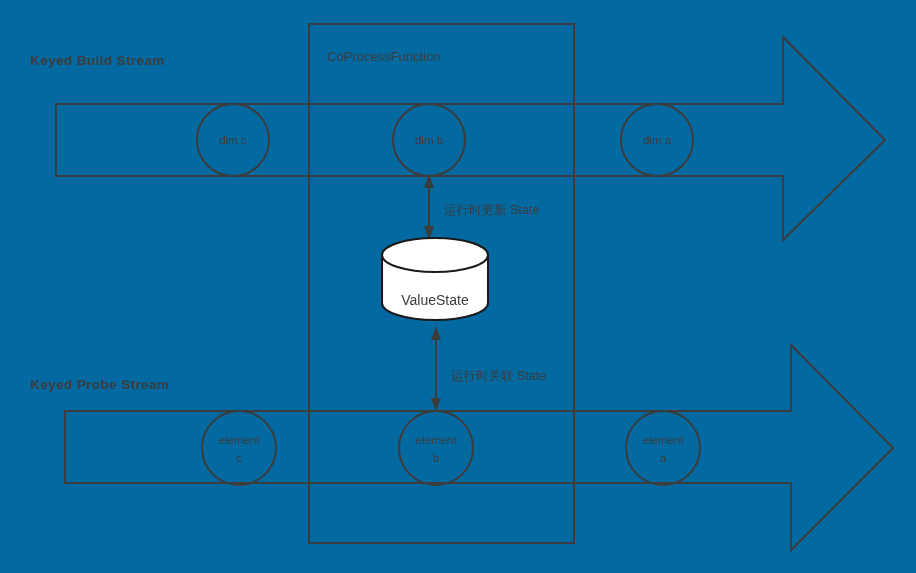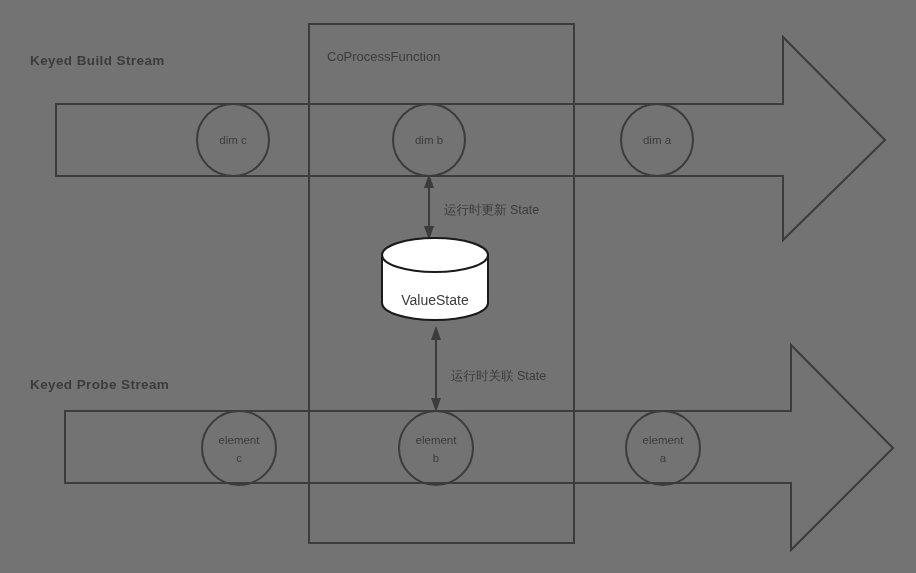--- a/index.html
+++ b/index.html
@@ -8,21 +8,21 @@
     padding: 0;
     background: #000000;
   }
   body {
     font-family: "Liberation Sans", "DejaVu Sans", sans-serif;
   }
   #canvas {
     position: relative;
     width: 916px;
     height: 573px;
-    background: #737373;
+    background: #0369a1;
     overflow: hidden;
   }
   #diagram-svg {
     position: absolute;
     left: 0;
     top: 0;
     width: 916px;
     height: 573px;
     display: block;
   }

